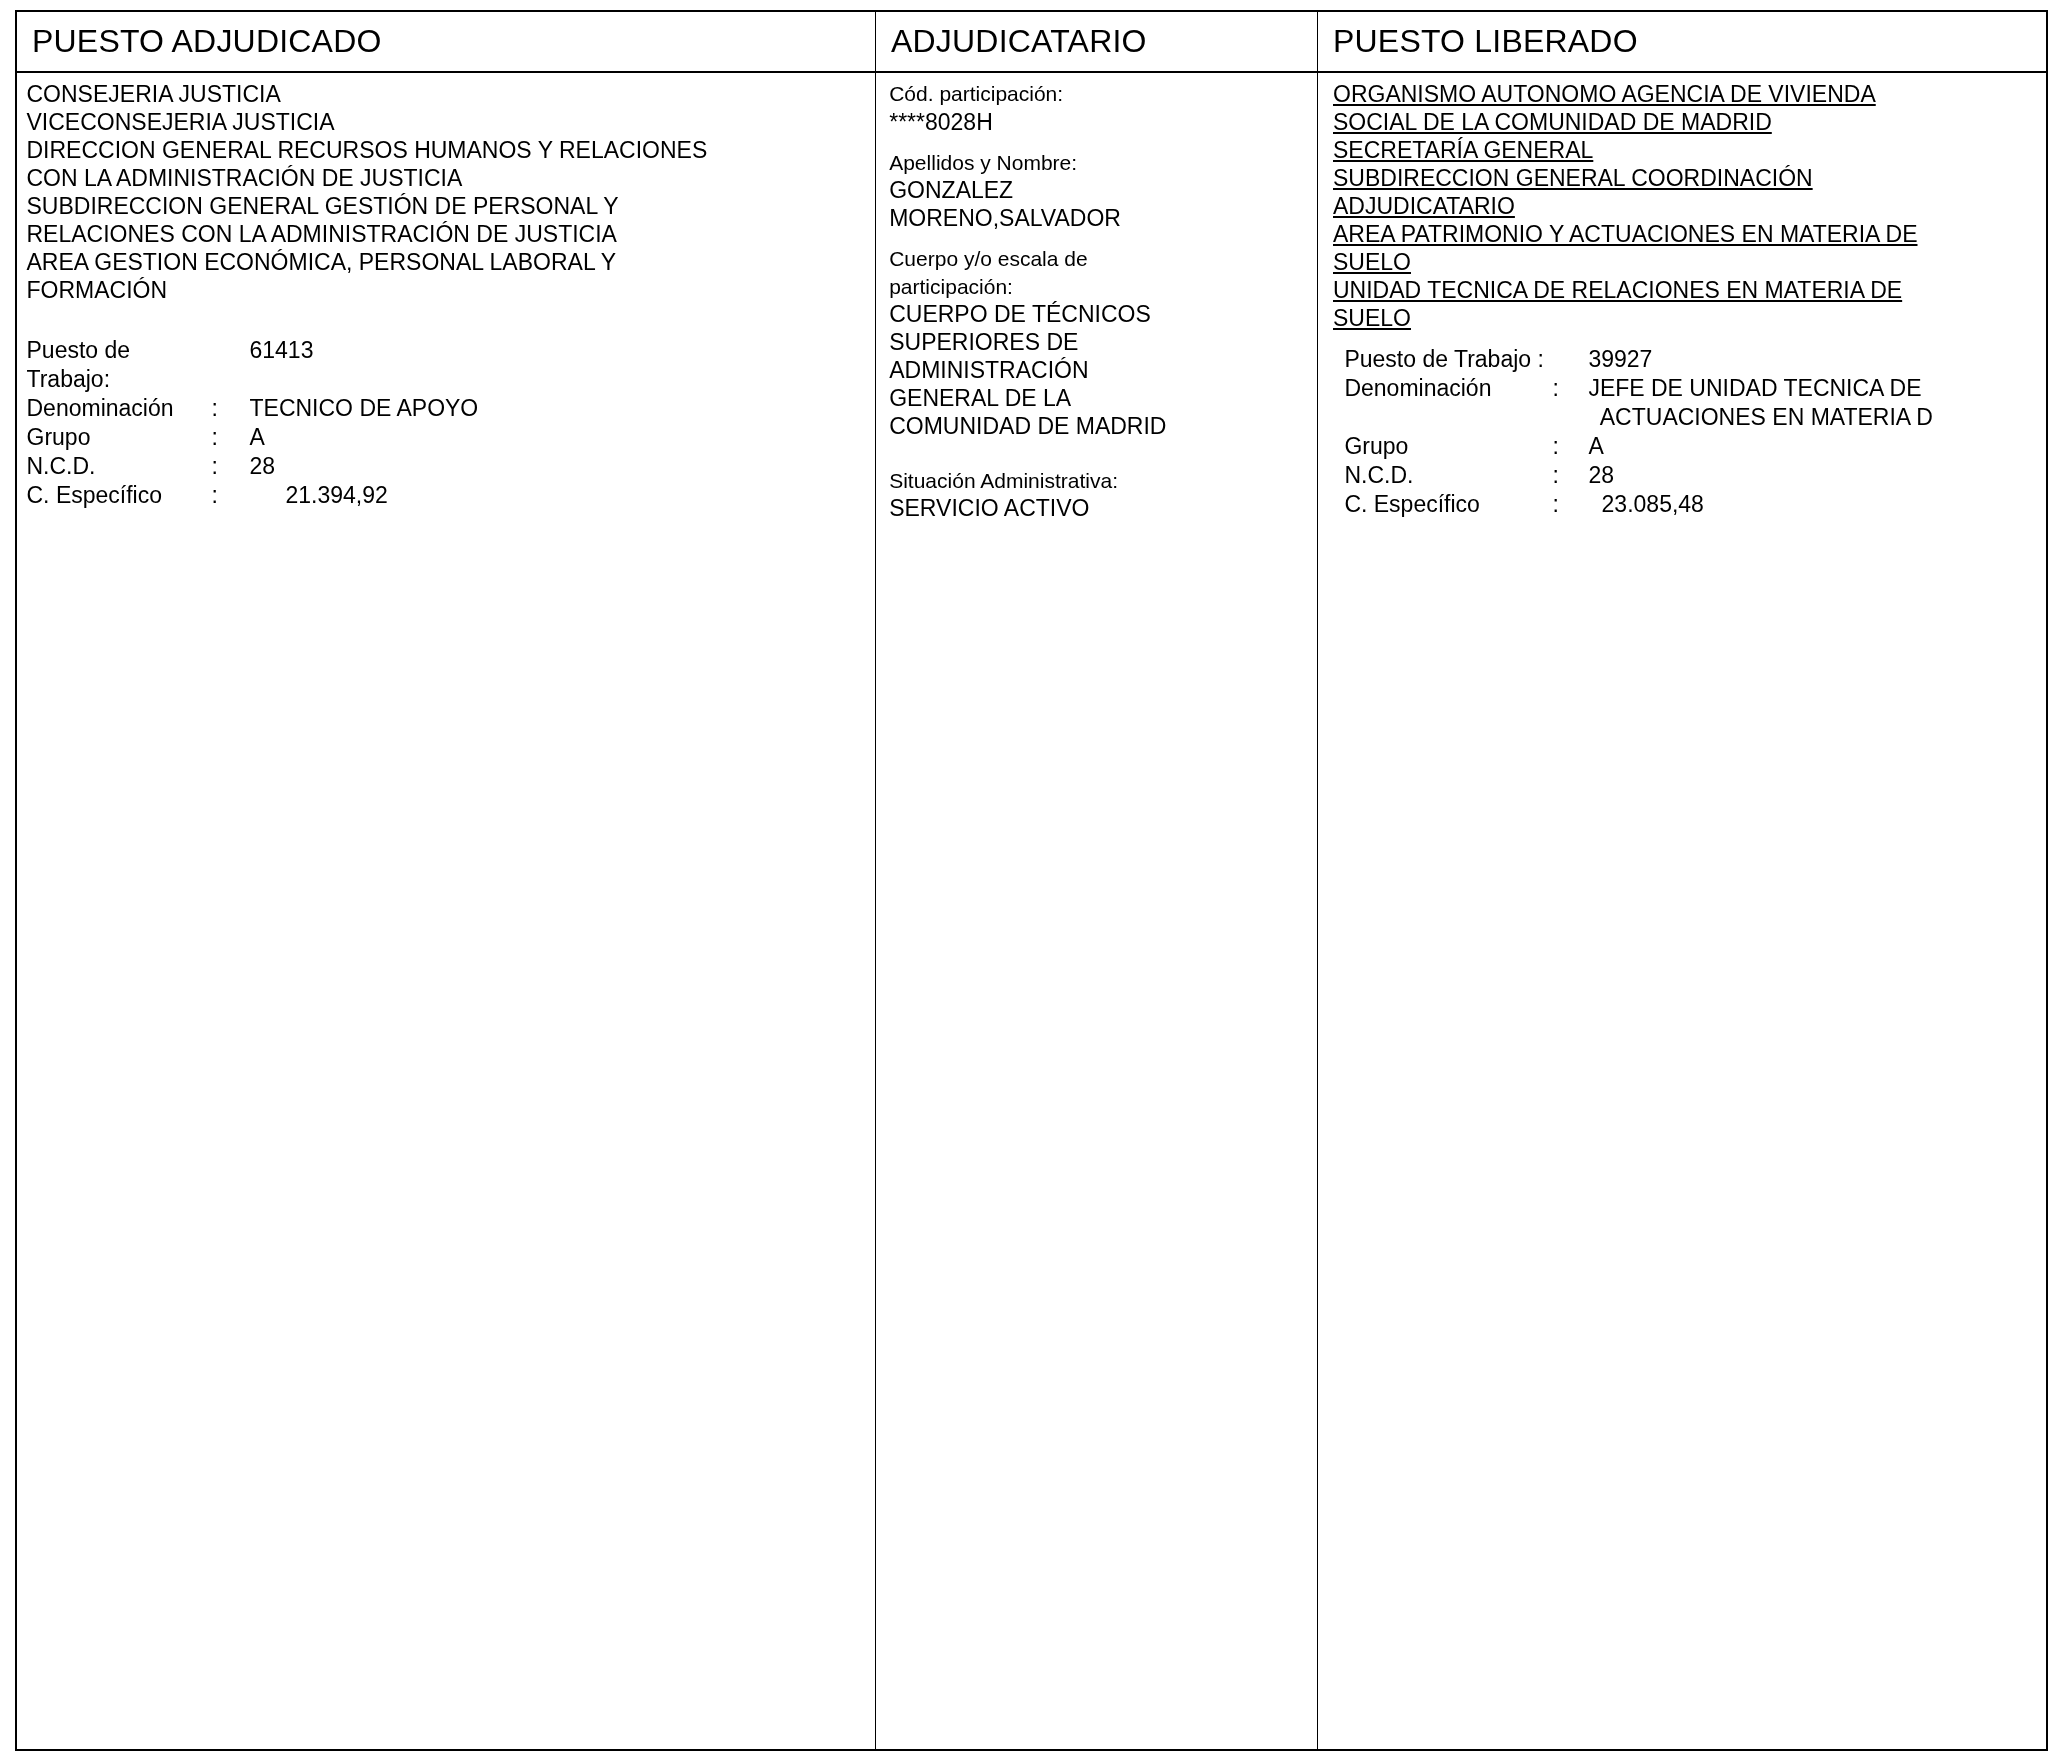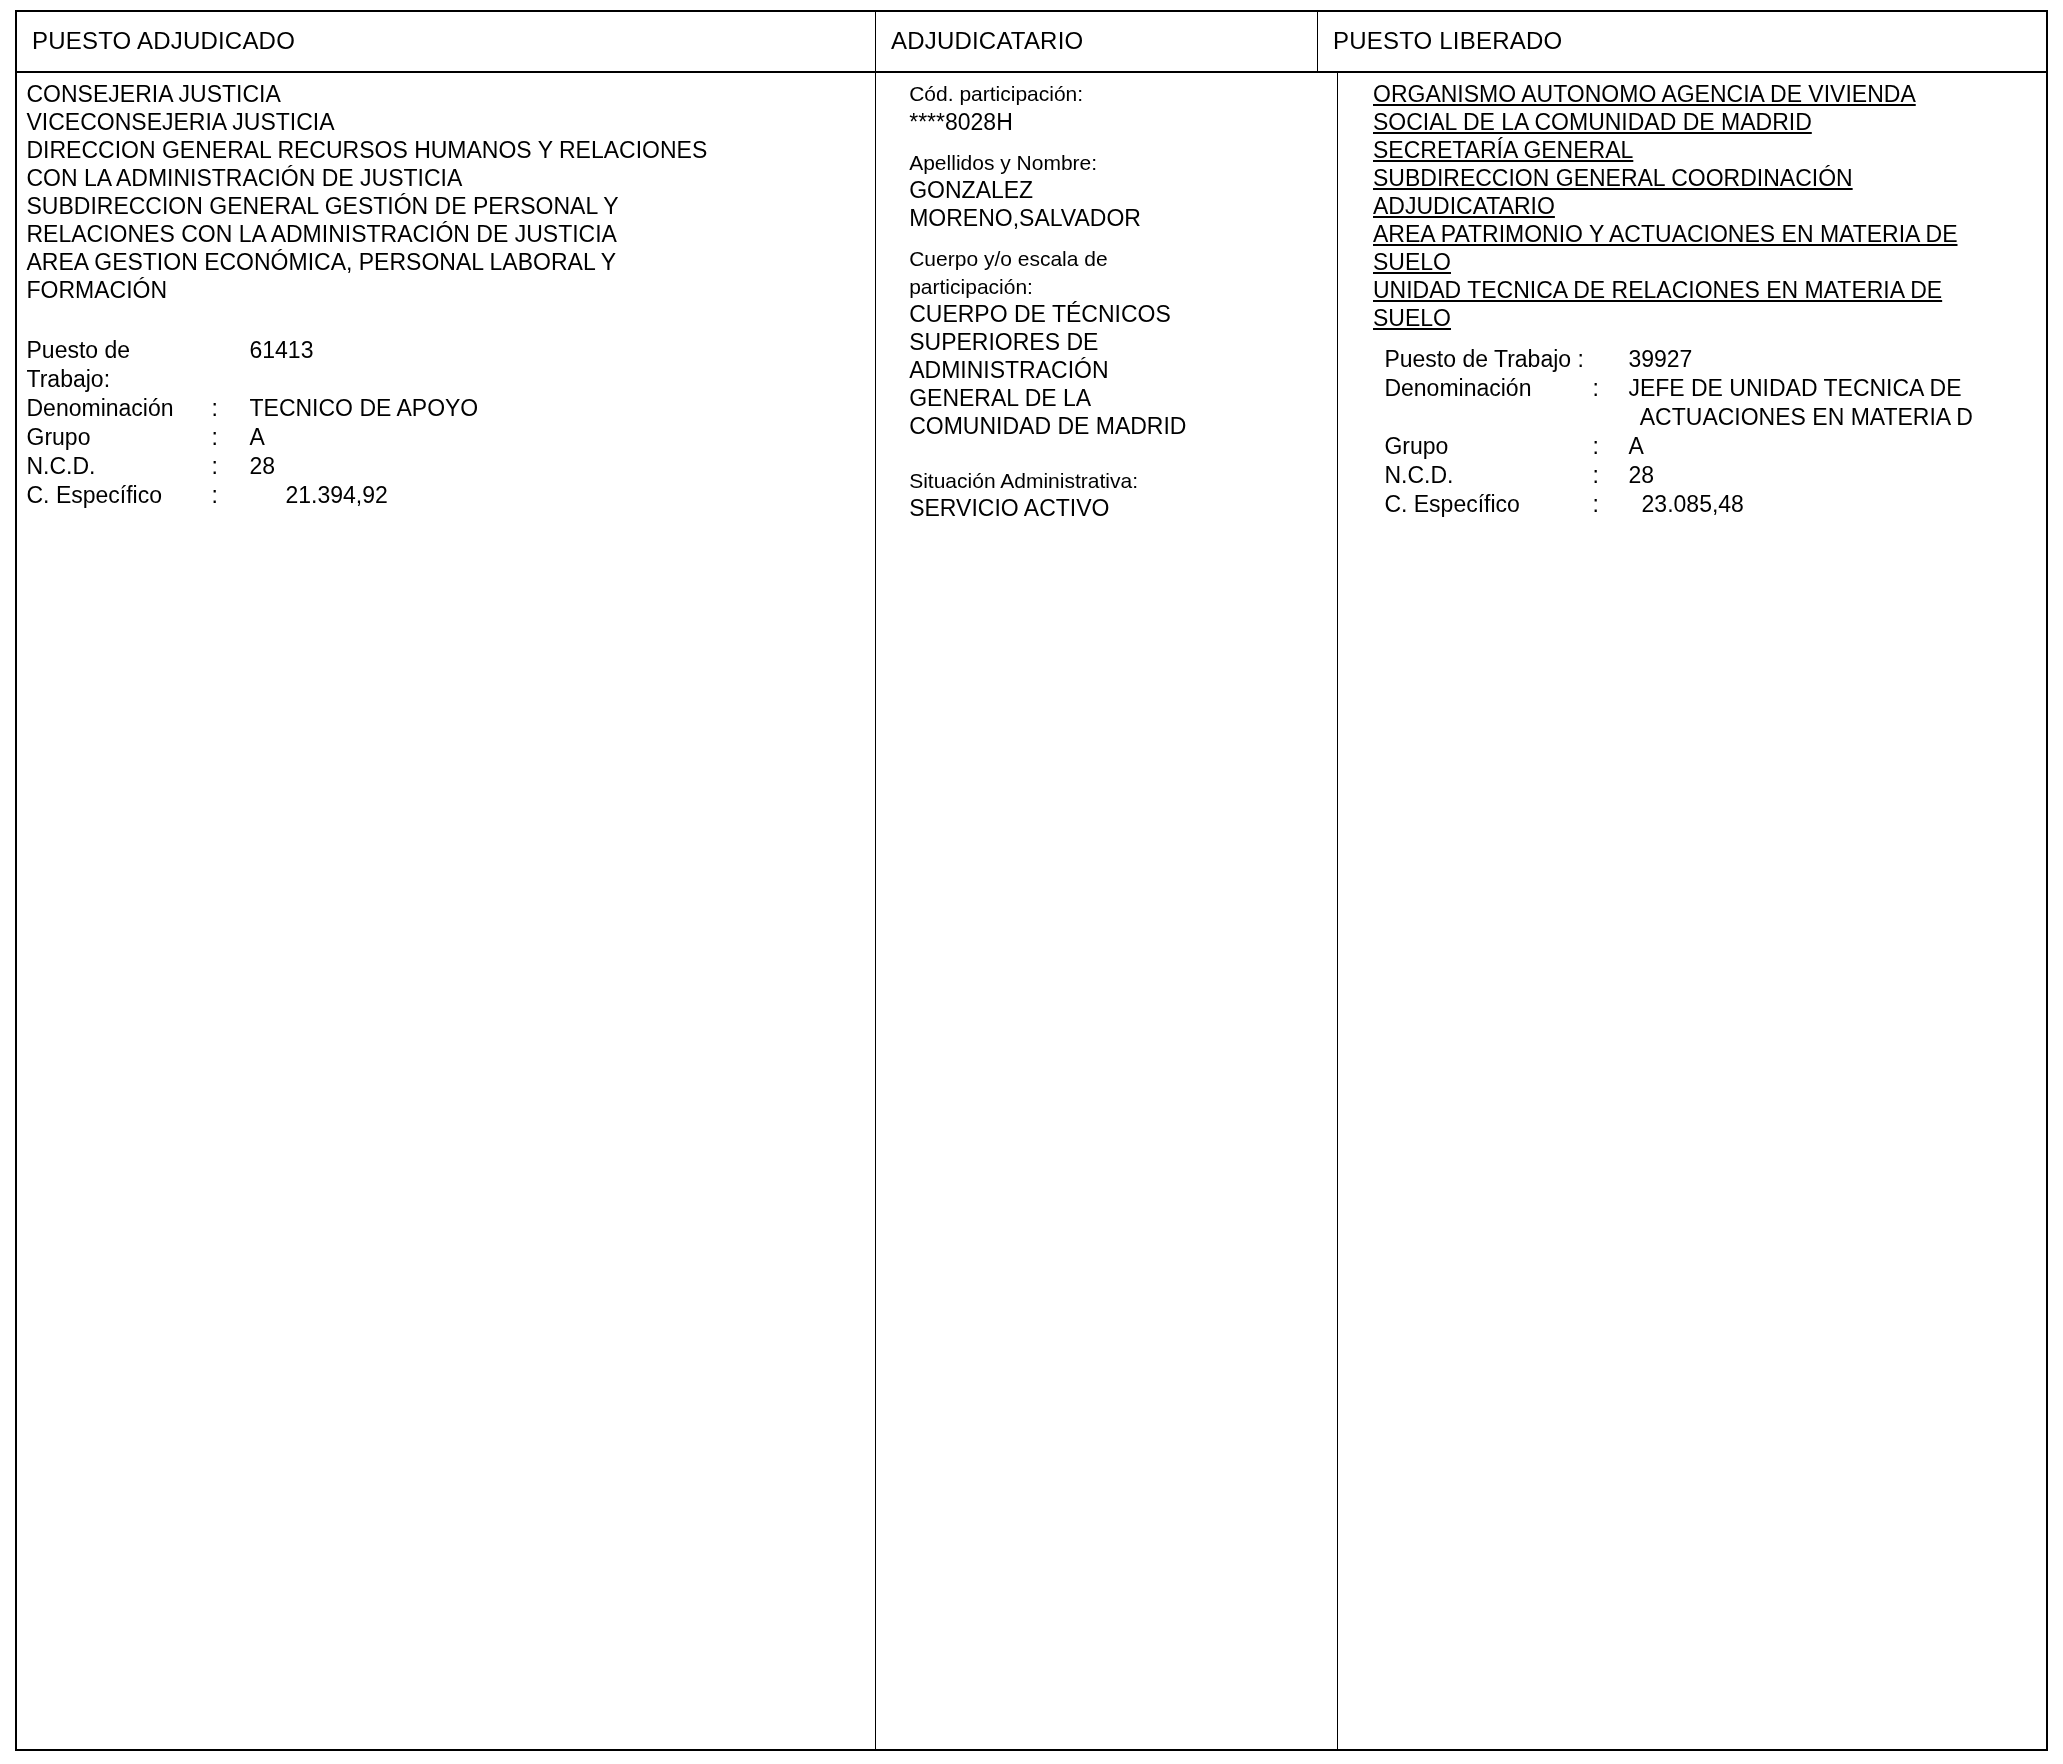--- a/index.html
+++ b/index.html
@@ -37,34 +37,33 @@
   .head-row {
     display: flex;
     flex: 0 0 auto;
     height: 59px;
     border-bottom: 2.8px solid #000000;
   }
   .head-cell {
     box-sizing: border-box;
     display: flex;
     align-items: center;
-    font-size: 24px;
+    font-size: 32px;
     letter-spacing: 0.2px;
     padding-left: 15px;
   }
   .head-cell.c1 { width: 859px; border-right: 1.9px solid #000000; }
   .head-cell.c2 { width: 442px; border-right: 1.9px solid #000000; }
   .head-cell.c3 { flex: 1 1 auto; }
 
   
   .body-row {
     display: flex;
     flex: 1 1 auto;
     min-height: 0;
-    gap: 20px;
   }
   .body-cell {
     box-sizing: border-box;
     padding: 7.6px 9.5px 0 9.5px;
   }
   .body-cell.c1 { width: 859px; border-right: 1.9px solid #000000; }
   .body-cell.c2 { width: 442px; border-right: 1.9px solid #000000; padding-left: 13.2px; }
   .body-cell.c3 { flex: 1 1 auto; padding-left: 15px; }
 
   

